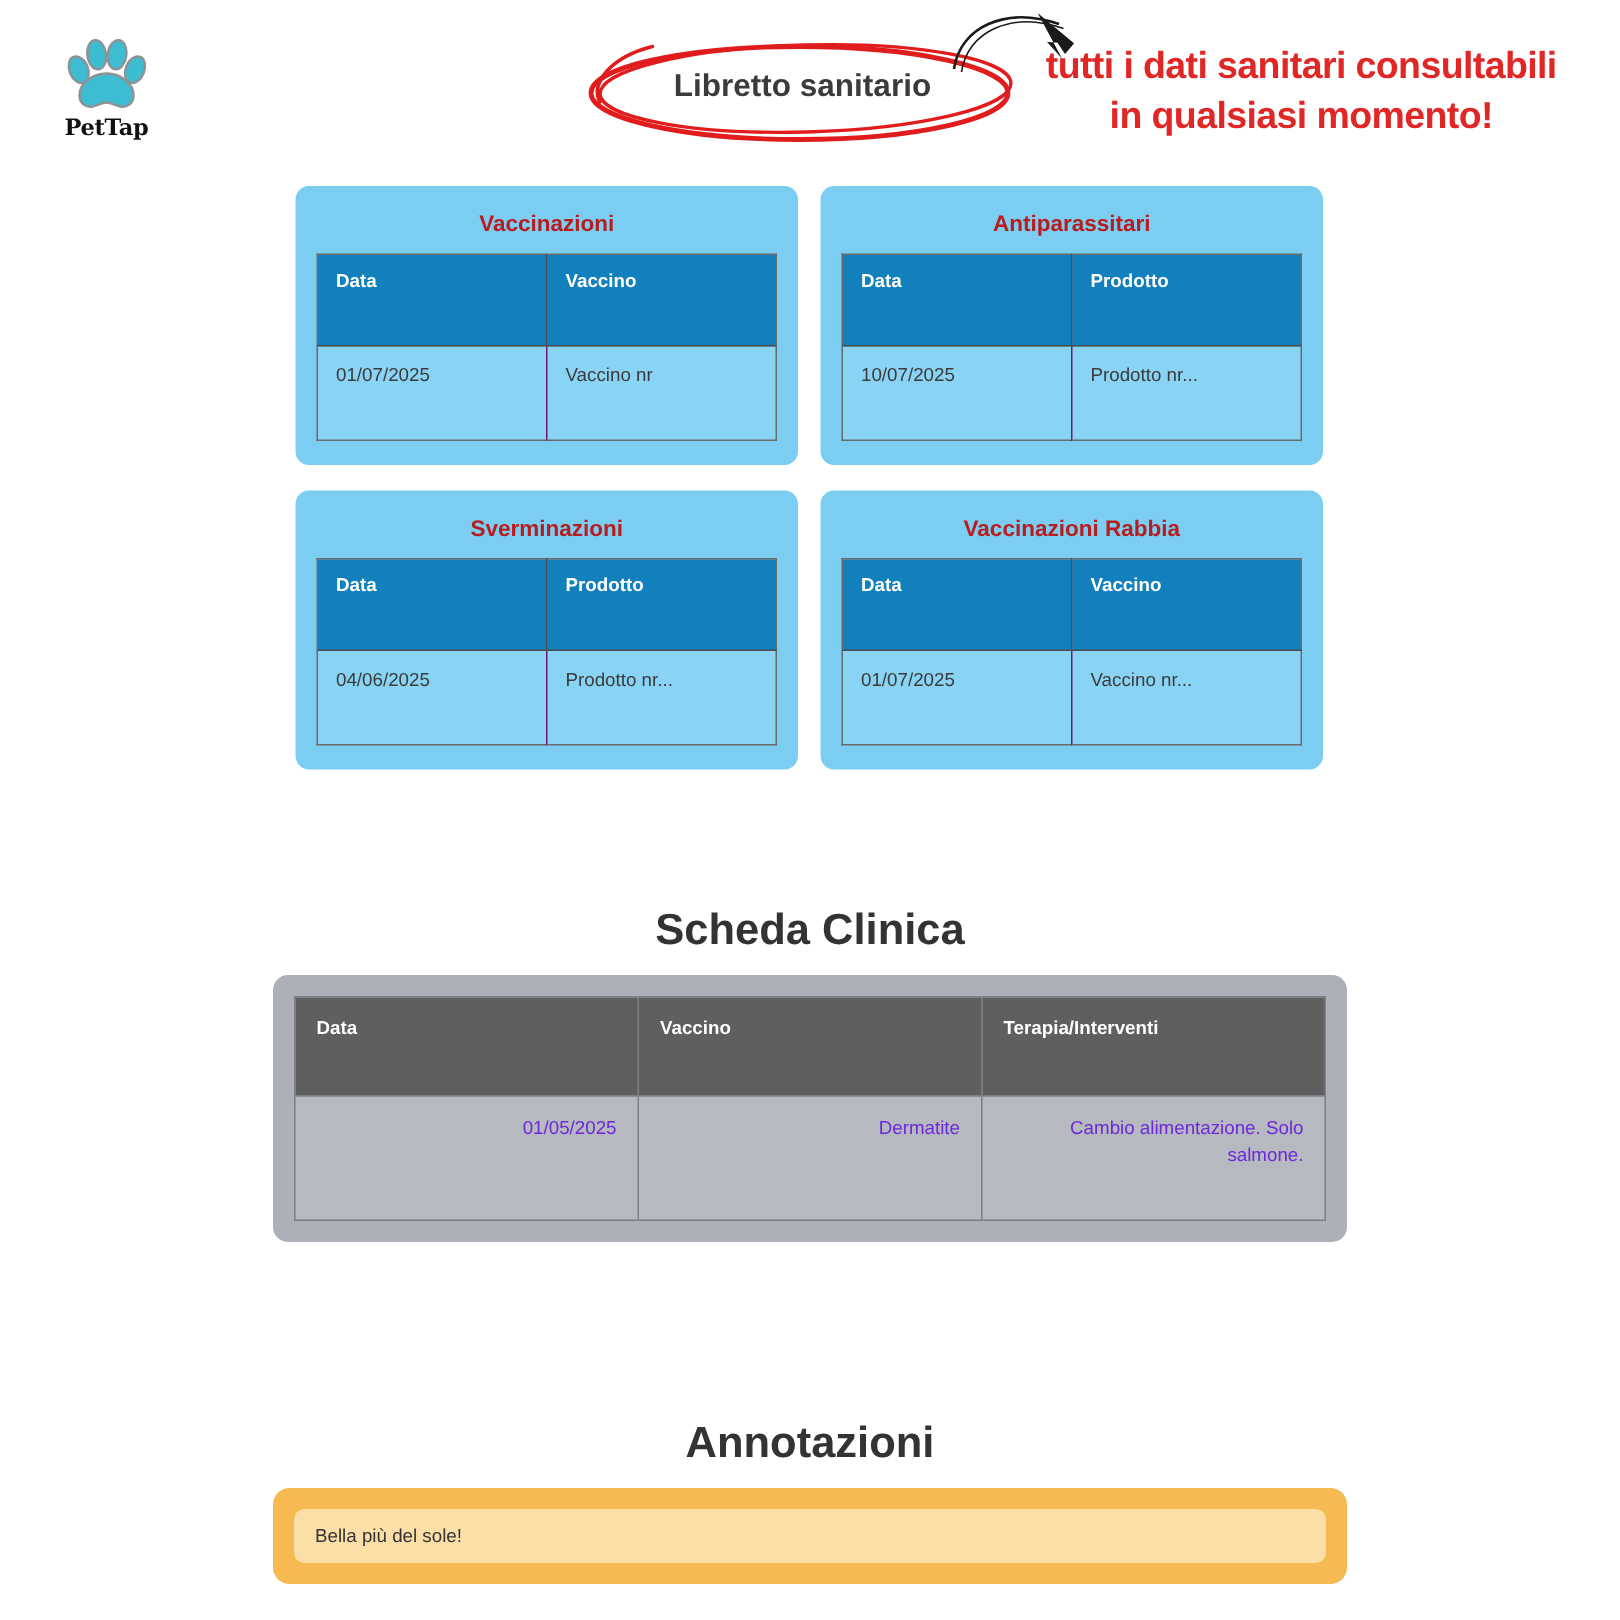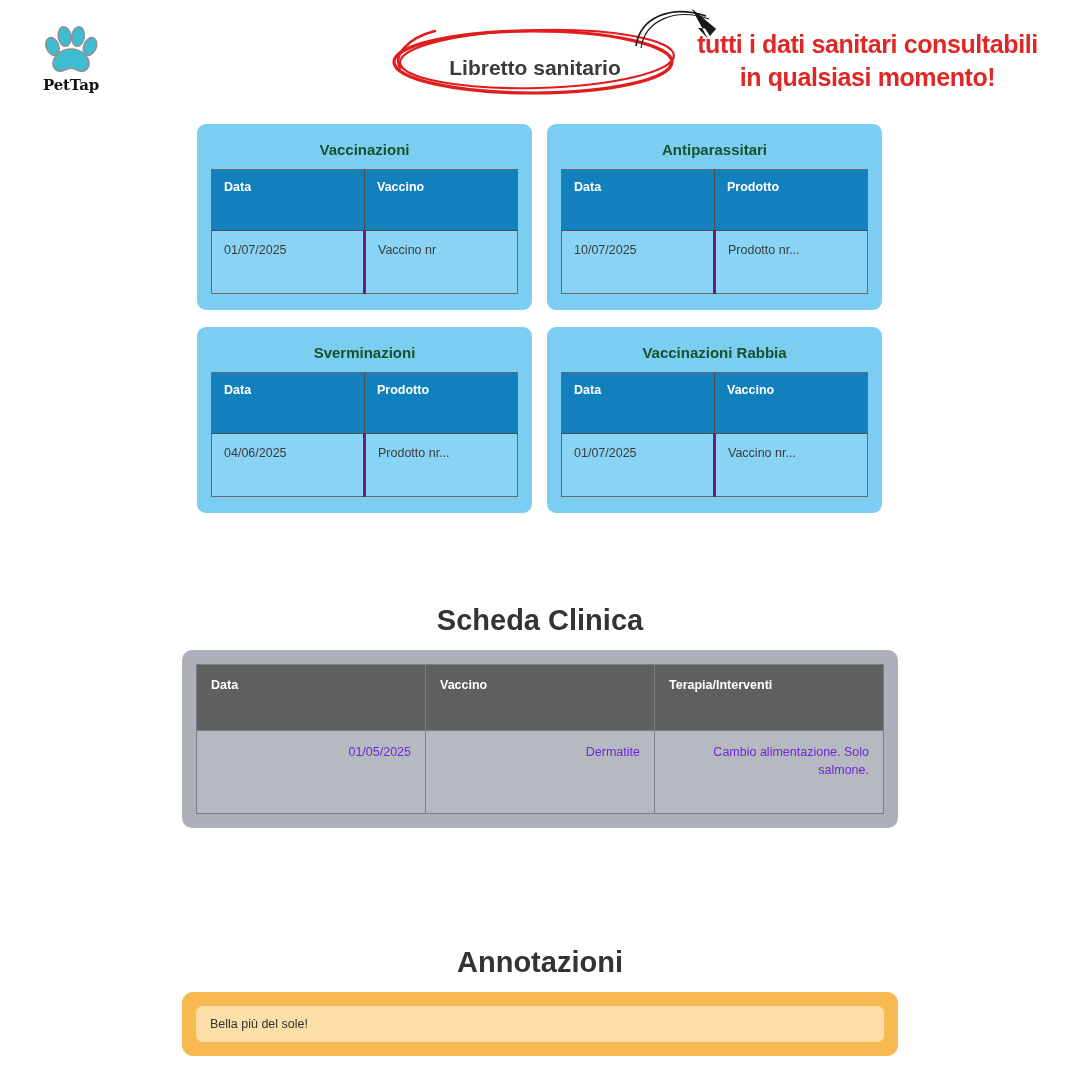--- a/index.html
+++ b/index.html
@@ -45,21 +45,20 @@
     height: 78px;
   }
   .title-text {
     position: absolute;
     left: 0; top: 28px;
     width: 290px;
     text-align: center;
     font-size: 21px;
     font-weight: bold;
     color: #3b3b3b;
-    margin-top: 10px;
   }
   .ellipse-svg {
     position: absolute;
     left: -5px; top: 0;
   }
 
   .callout {
     position: absolute;
     left: 655px; top: 28px;
     width: 425px;
@@ -92,21 +91,21 @@
     width: 335px;
     background: #7ccdf2;
     border-radius: 9px;
     padding: 12px 14px 16px 14px;
     box-sizing: border-box;
   }
   .card-title {
     text-align: center;
     font-size: 15px;
     font-weight: bold;
-    color: #14532d;
+    color: #b91c1c;
     margin: 5px 0 11px 0;
   }
   table.mini {
     width: 100%;
     border-collapse: collapse;
     table-layout: fixed;
     border: 1px solid #6a6a6a;
   }
   table.mini th {
     background: #1380be;
@@ -119,21 +118,21 @@
     border-bottom: 1px solid #4d4d4d;
     vertical-align: top;
   }
   table.mini th:last-child { border-right: none; }
   table.mini td {
     background: #89d4f5;
     color: #3b3b3b;
     font-size: 12.5px;
     text-align: left;
     padding: 12px 12px 36px 12px;
-    border-right: 3px solid #701a75;
+    border-right: 1px solid #701a75;
     vertical-align: top;
   }
   table.mini td:last-child { border-right: none; }
 
   
   .section-title {
     text-align: center;
     font-size: 29px;
     font-weight: bold;
     color: #333333;

